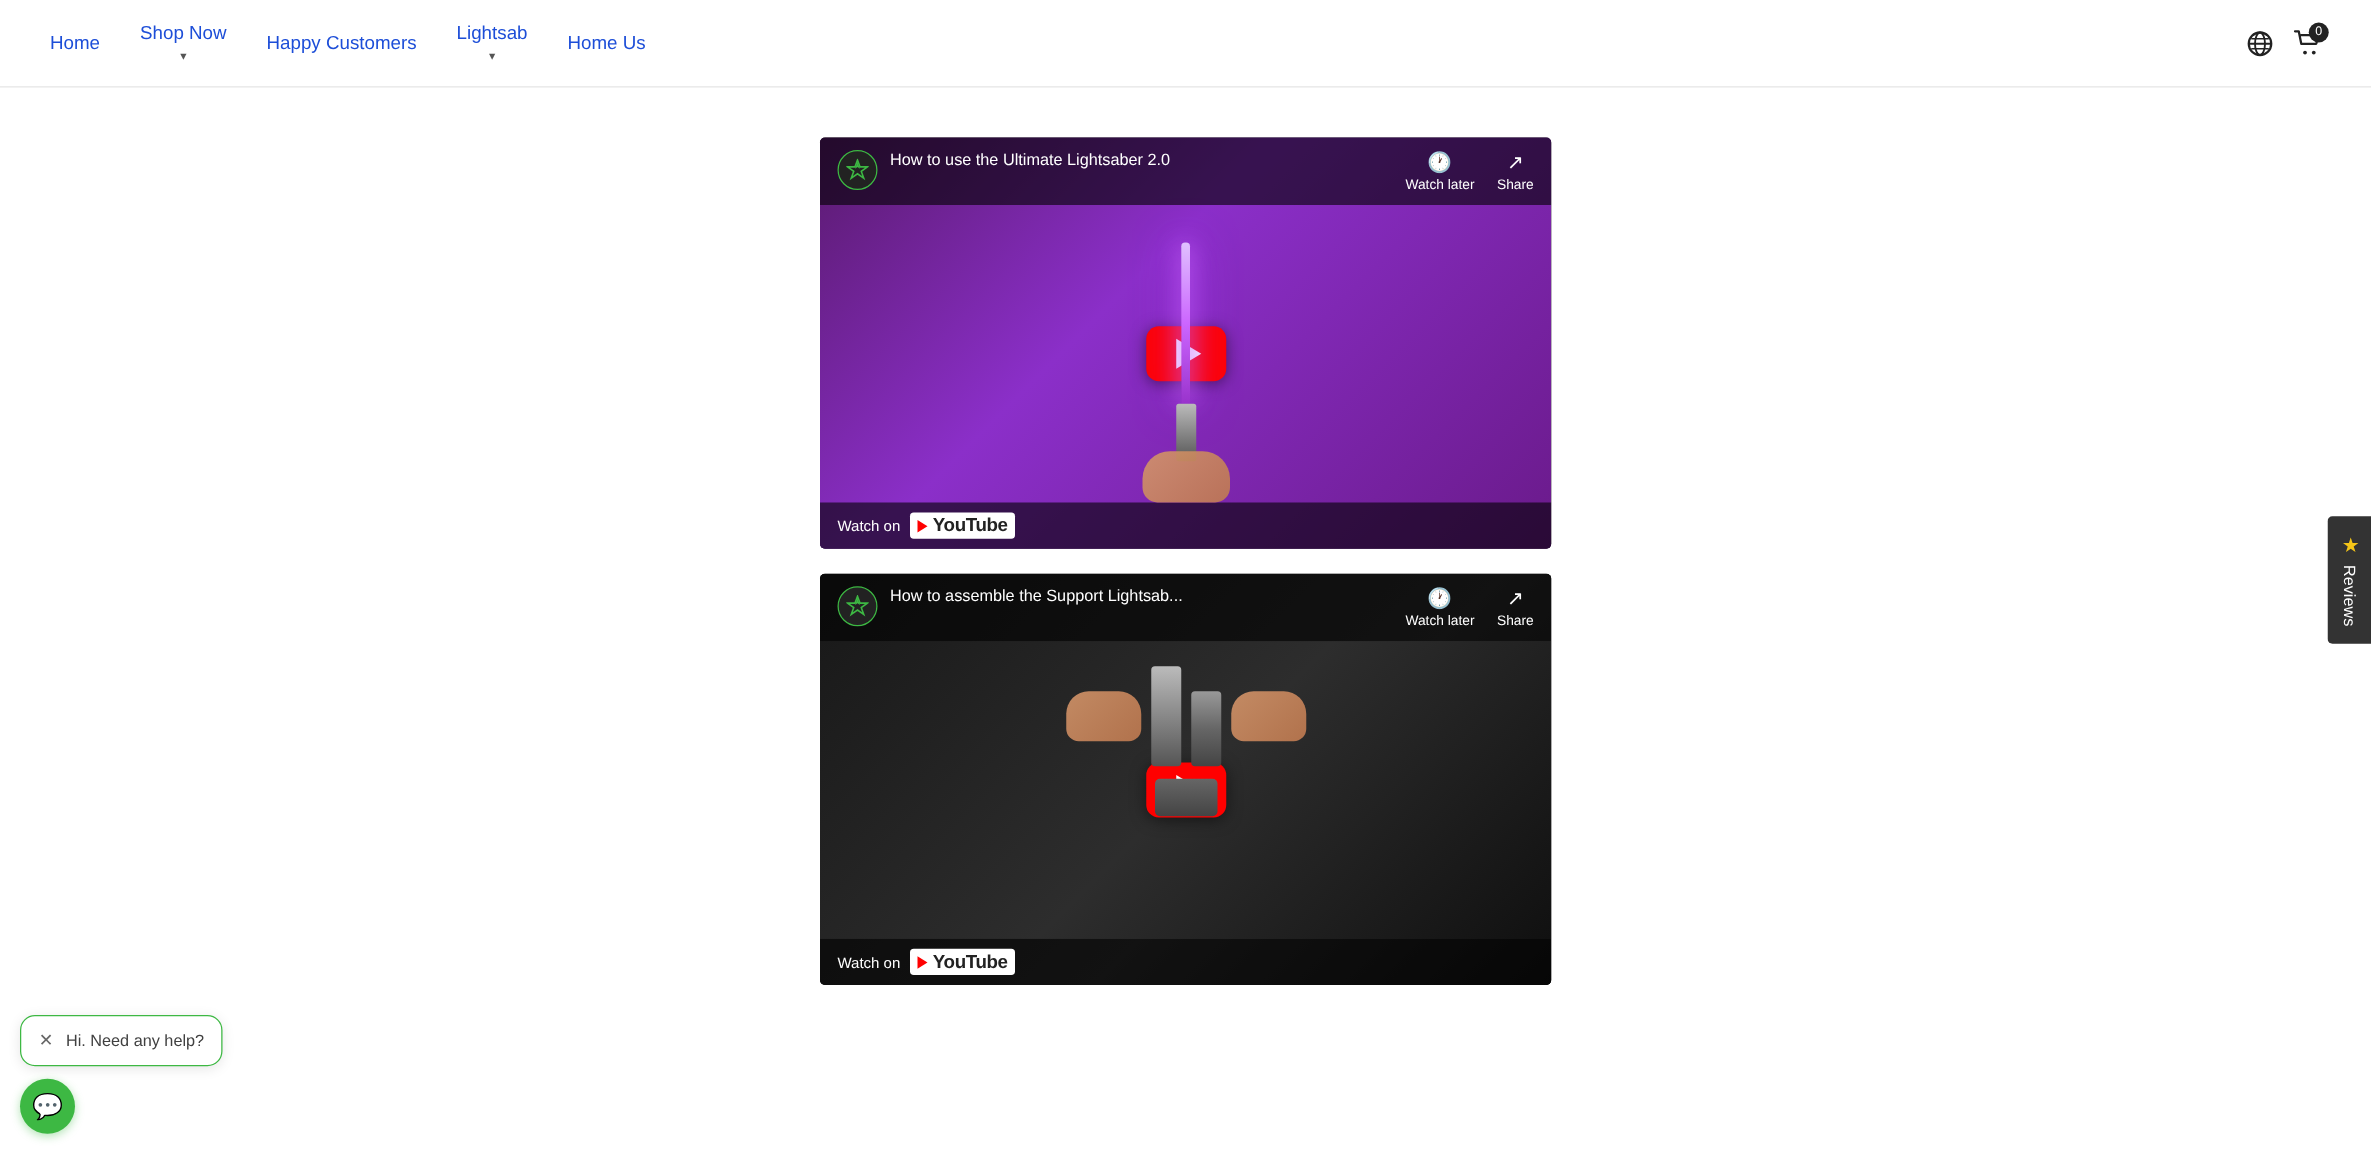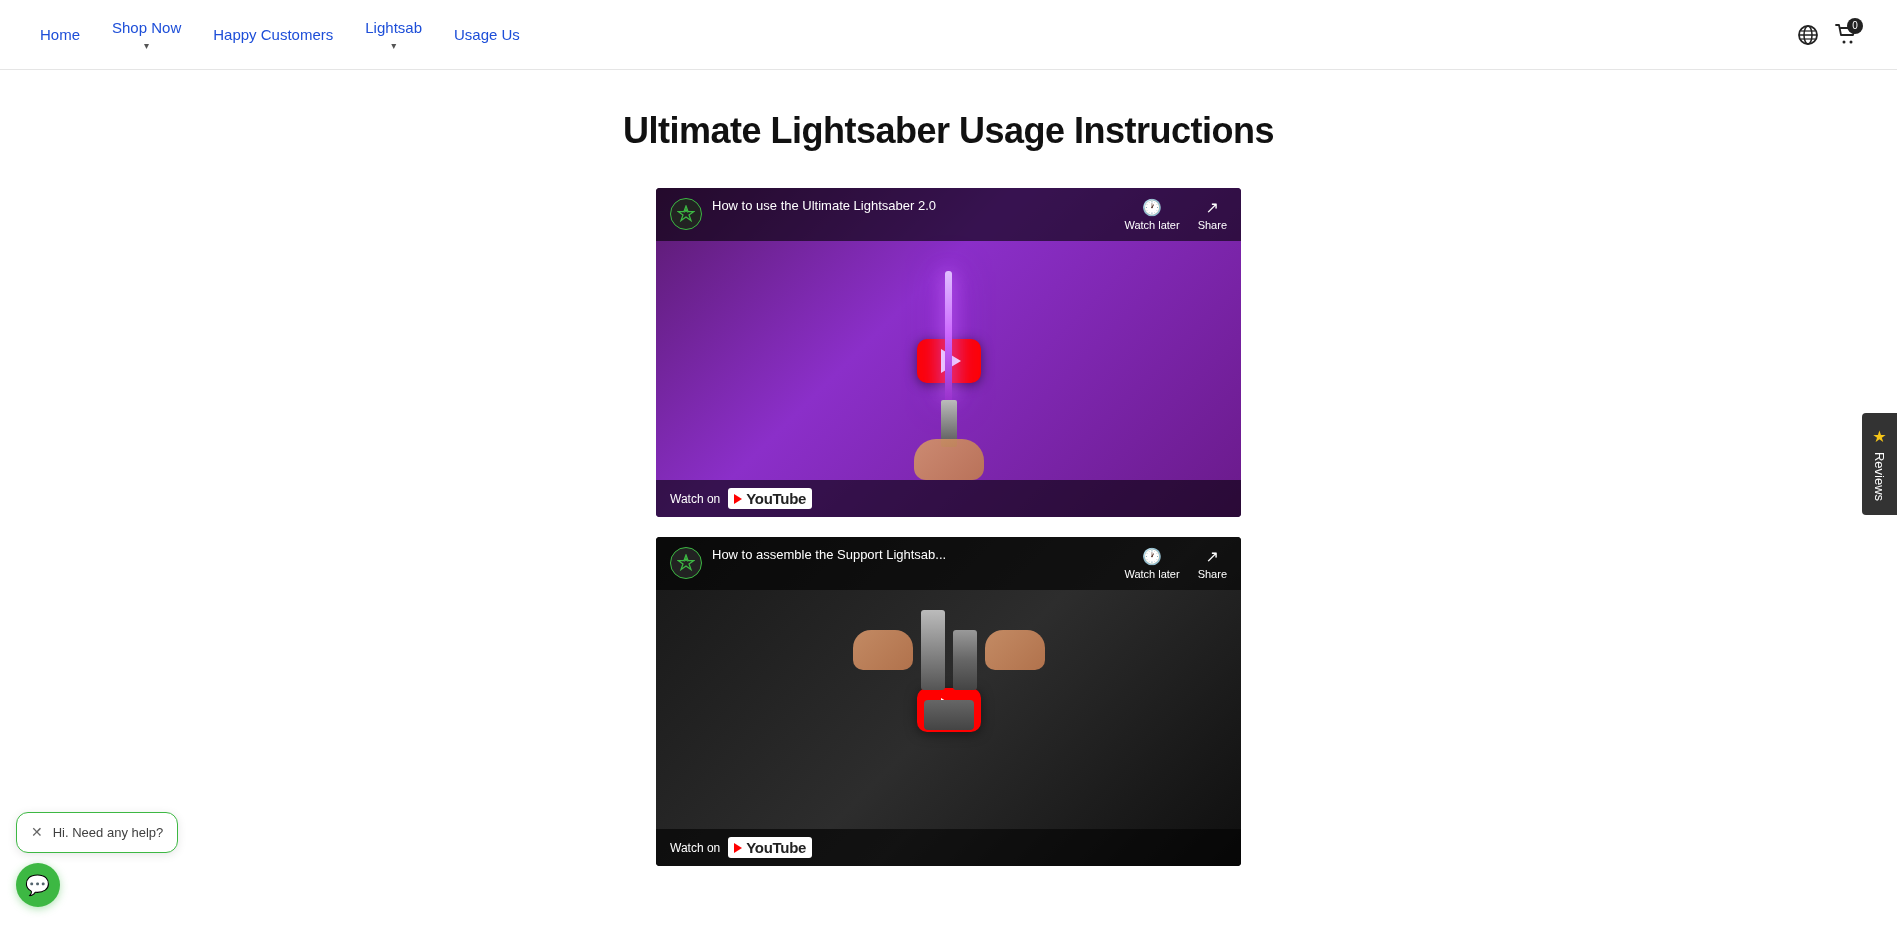--- a/index.html
+++ b/index.html
@@ -326,21 +326,21 @@
     <a href="#">Home</a>
     <div class="nav-dropdown">
       <a href="#">Shop Now</a>
       <span class="chevron">▾</span>
     </div>
     <a href="#">Happy Customers</a>
     <div class="nav-dropdown">
       <a href="#">Lightsab</a>
       <span class="chevron">▾</span>
     </div>
-    <a href="#">Usage Us</a>
+    <a href="#">Home Us</a>
   </nav>
 
   <div class="header-icons">
     <button class="icon-btn">
       <svg width="22" height="22" viewBox="0 0 22 22" fill="none">
         <circle cx="11" cy="11" r="9" stroke="#222" stroke-width="1.8"></circle>
         <ellipse cx="11" cy="11" rx="4" ry="9" stroke="#222" stroke-width="1.5"></ellipse>
         <line x1="2" y1="11" x2="20" y2="11" stroke="#222" stroke-width="1.5"></line>
         <line x1="4" y1="7" x2="18" y2="7" stroke="#222" stroke-width="1.2"></line>
         <line x1="4" y1="15" x2="18" y2="15" stroke="#222" stroke-width="1.2"></line>
@@ -351,21 +351,20 @@
         <path d="M1 1h3l2 10h12l2-7H6" stroke="#222" stroke-width="1.8" stroke-linecap="round" stroke-linejoin="round"></path>
         <circle cx="9" cy="18" r="1.5" fill="#222"></circle>
         <circle cx="16" cy="18" r="1.5" fill="#222"></circle>
       </svg>
       <span class="cart-badge">0</span>
     </button>
   </div>
 </header>
 
 <main>
-  <h1 class="page-title">Ultimate Lightsaber Usage Instructions</h1>
 
   <div class="video-wrapper">
     <div class="video-container video-thumb-1">
       <div class="video-thumbnail">
 
         <div class="yt-topbar">
           <div class="yt-channel-icon">
             <svg width="18" height="18" viewBox="0 0 36 36" fill="none">
               <polygon points="18,2 22,13 34,13 24,20 28,31 18,24 8,31 12,20 2,13 14,13" fill="none" stroke="#3db843" stroke-width="2.5"></polygon>
               <path d="M18 5 L14 16 L18 13 L22 16 Z" fill="#3db843"></path>

